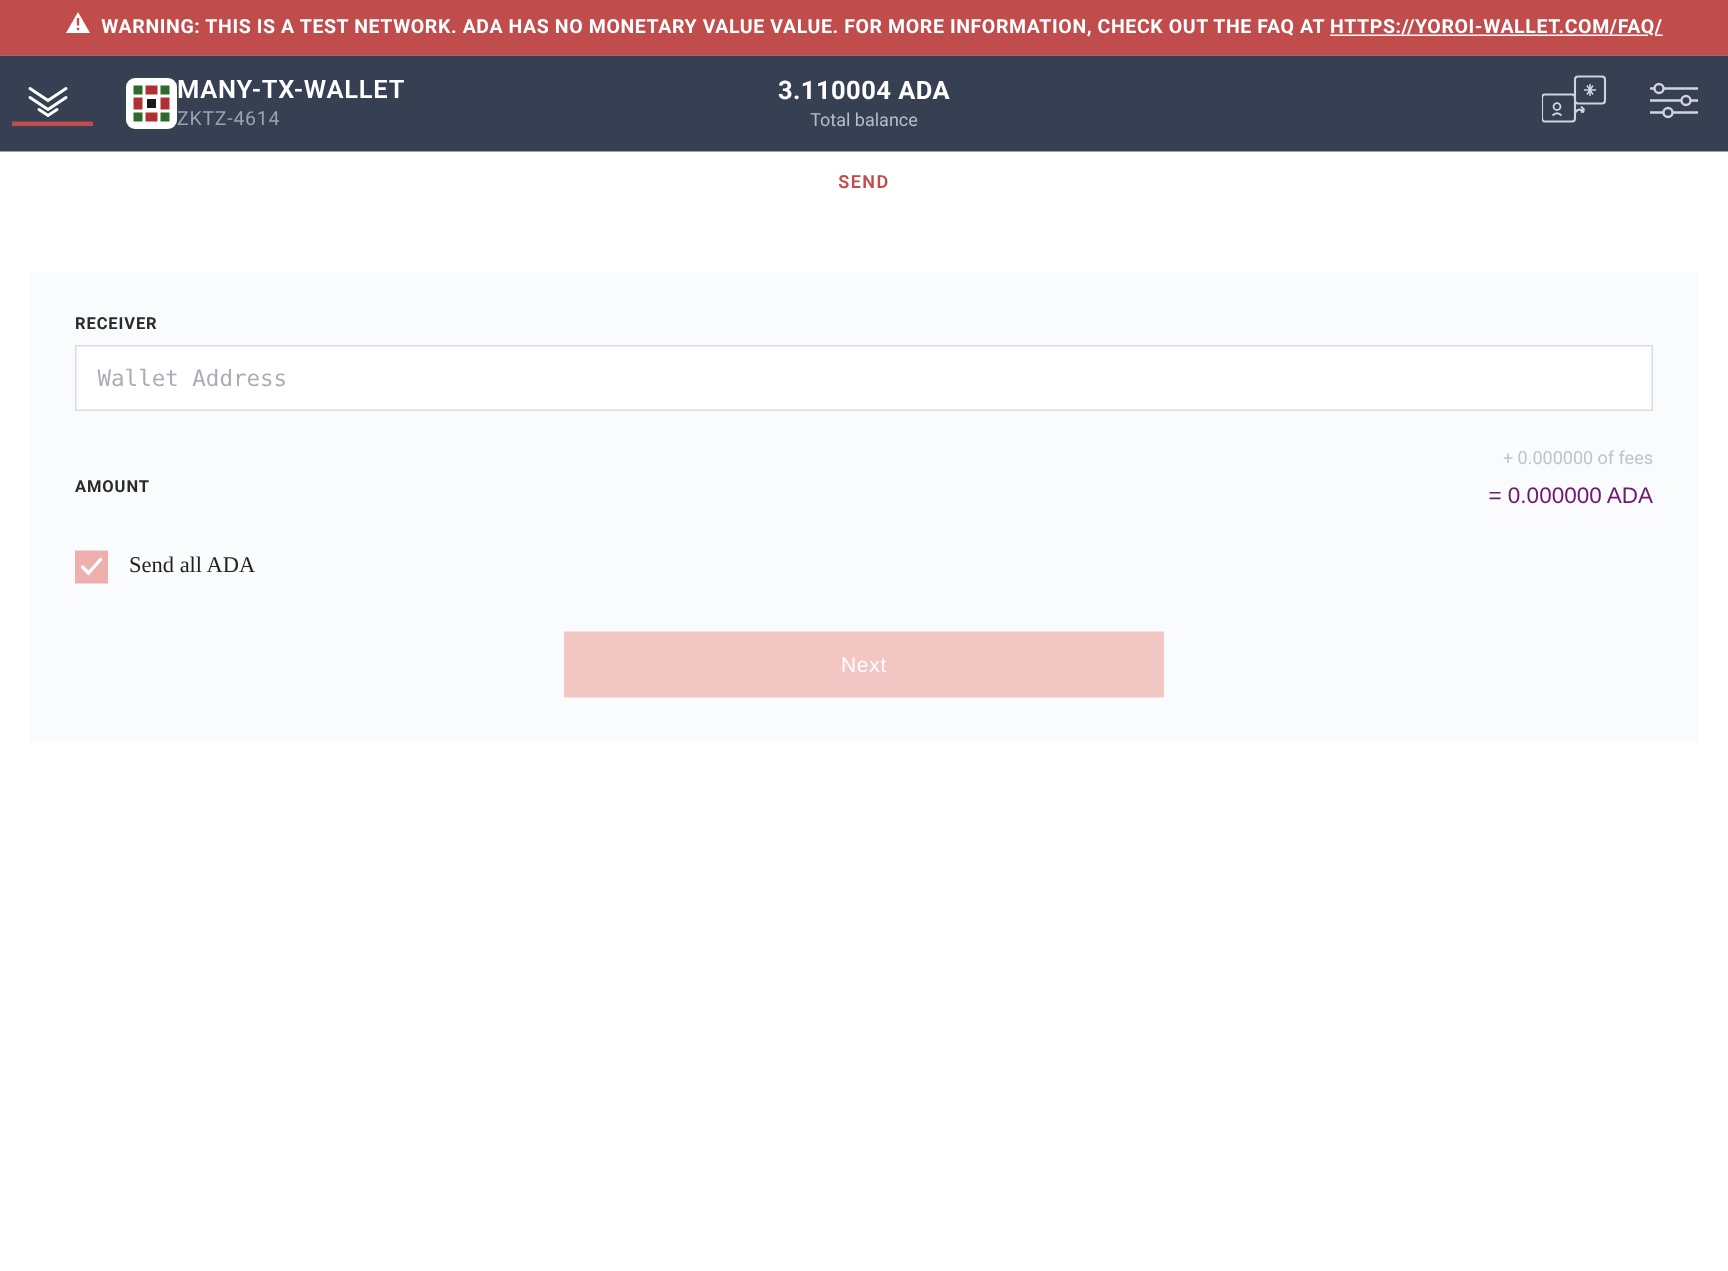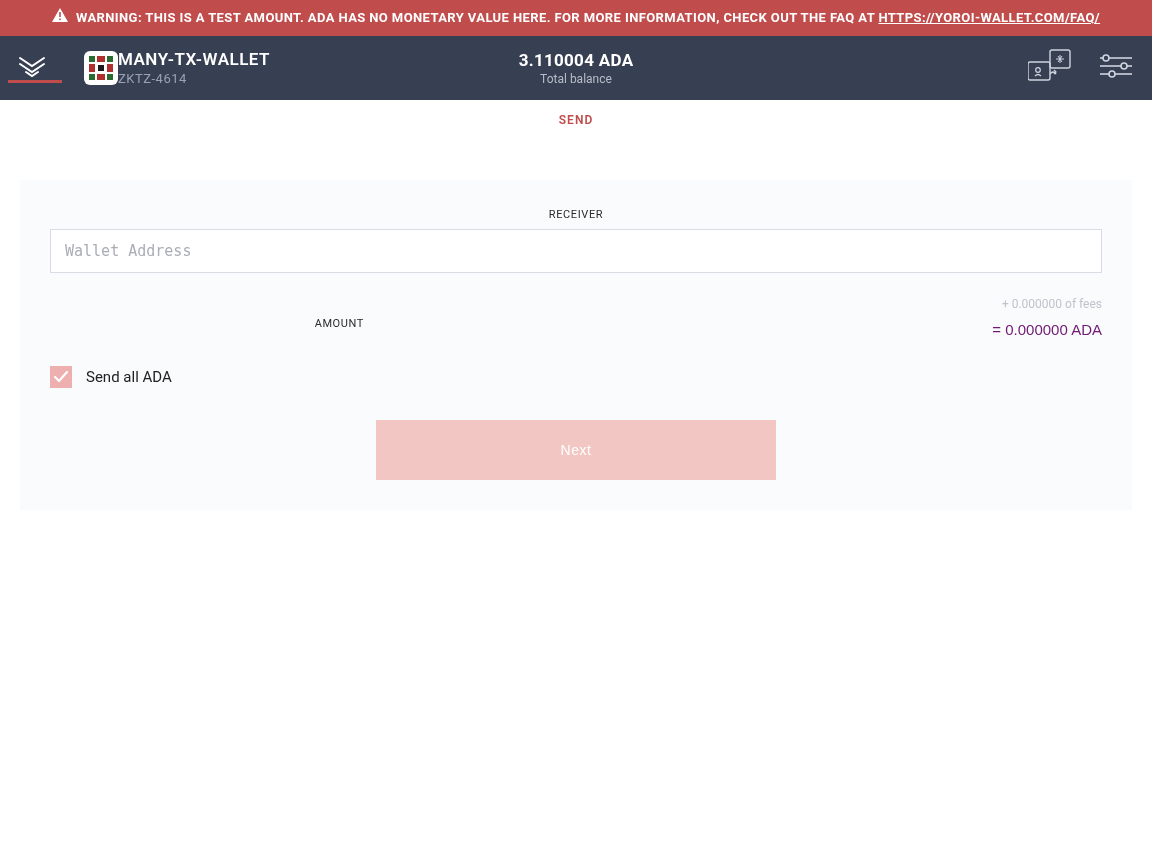--- a/index.html
+++ b/index.html
@@ -96,25 +96,24 @@
   .tab.active { background: #ffffff; color: #c14c4c; }
   .content {
     padding: 40px 20px;
   }
   .card {
     background: #fafbfc;
     padding: 28px 30px 30px;
   }
   .field-label {
     font-size: 11px;
-    font-weight: 400;
+    font-weight: 700;
     letter-spacing: 0.6px;
     color: #2b2b2b;
     margin-bottom: 8px;
-    text-align: center;
   }
   .text-input {
     width: 100%;
     height: 44px;
     border: 1px solid #d9dde3;
     background: #fff;
     padding: 0 14px;
     font-size: 15px;
     font-family: "Menlo", monospace;
     color: #222;
@@ -149,26 +148,26 @@
     align-items: center;
     gap: 14px;
   }
   .chk {
     width: 22px; height: 22px;
     background: #eeafaf;
     display: flex; align-items: center; justify-content: center;
     cursor: pointer;
   }
   .chk svg { stroke: #fff; }
-  .chk-label { font-size: 15px; color: #222; }
+  .chk-label { font-size: 15px; color: #222; font-family: Liberation Serif, serif; }
   .next-btn {
     display: block;
     margin: 32px auto 0;
     width: 400px;
-    height: 60px;
+    height: 44px;
     background: #f1c6c3;
     color: #fff;
     border: none;
     font-size: 14px;
     font-weight: 500;
     letter-spacing: 0.5px;
     cursor: not-allowed;
   }
 </style>
 </head>
@@ -176,21 +175,21 @@
 
 <div class="warning-banner">
   <span class="warn-icon">
     <svg width="16" height="14" viewBox="0 0 16 14">
         <path d="M8 0 L16 14 L0 14 Z" fill="#fff"></path>
         <rect x="7.2" y="4" width="1.6" height="5" fill="#c14c4c"></rect>
         <rect x="7.2" y="10.5" width="1.6" height="1.6" fill="#c14c4c"></rect>
       </svg>
   </span>
   <span>
-    <span>WARNING: THIS IS A TEST AMOUNT. ADA HAS NO MONETARY VALUE HERE. FOR MORE INFORMATION, CHECK OUT THE FAQ AT </span>
+    <span>WARNING: THIS IS A TEST NETWORK. ADA HAS NO MONETARY VALUE VALUE. FOR MORE INFORMATION, CHECK OUT THE FAQ AT </span>
     <a href="#">HTTPS://YOROI-WALLET.COM/FAQ/</a>
   </span>
 </div>
 
 <div class="header">
   <div class="logo-slot">
     <svg width="28" height="28" viewBox="0 0 28 28">
       <path d="M2 4 L14 12 L26 4 M2 10 L14 18 L26 10 M8 18 L14 22 L20 18" stroke="#fff" stroke-width="2" fill="none" stroke-linecap="round"></path>
     </svg>
     <div class="logo-underline"></div>

